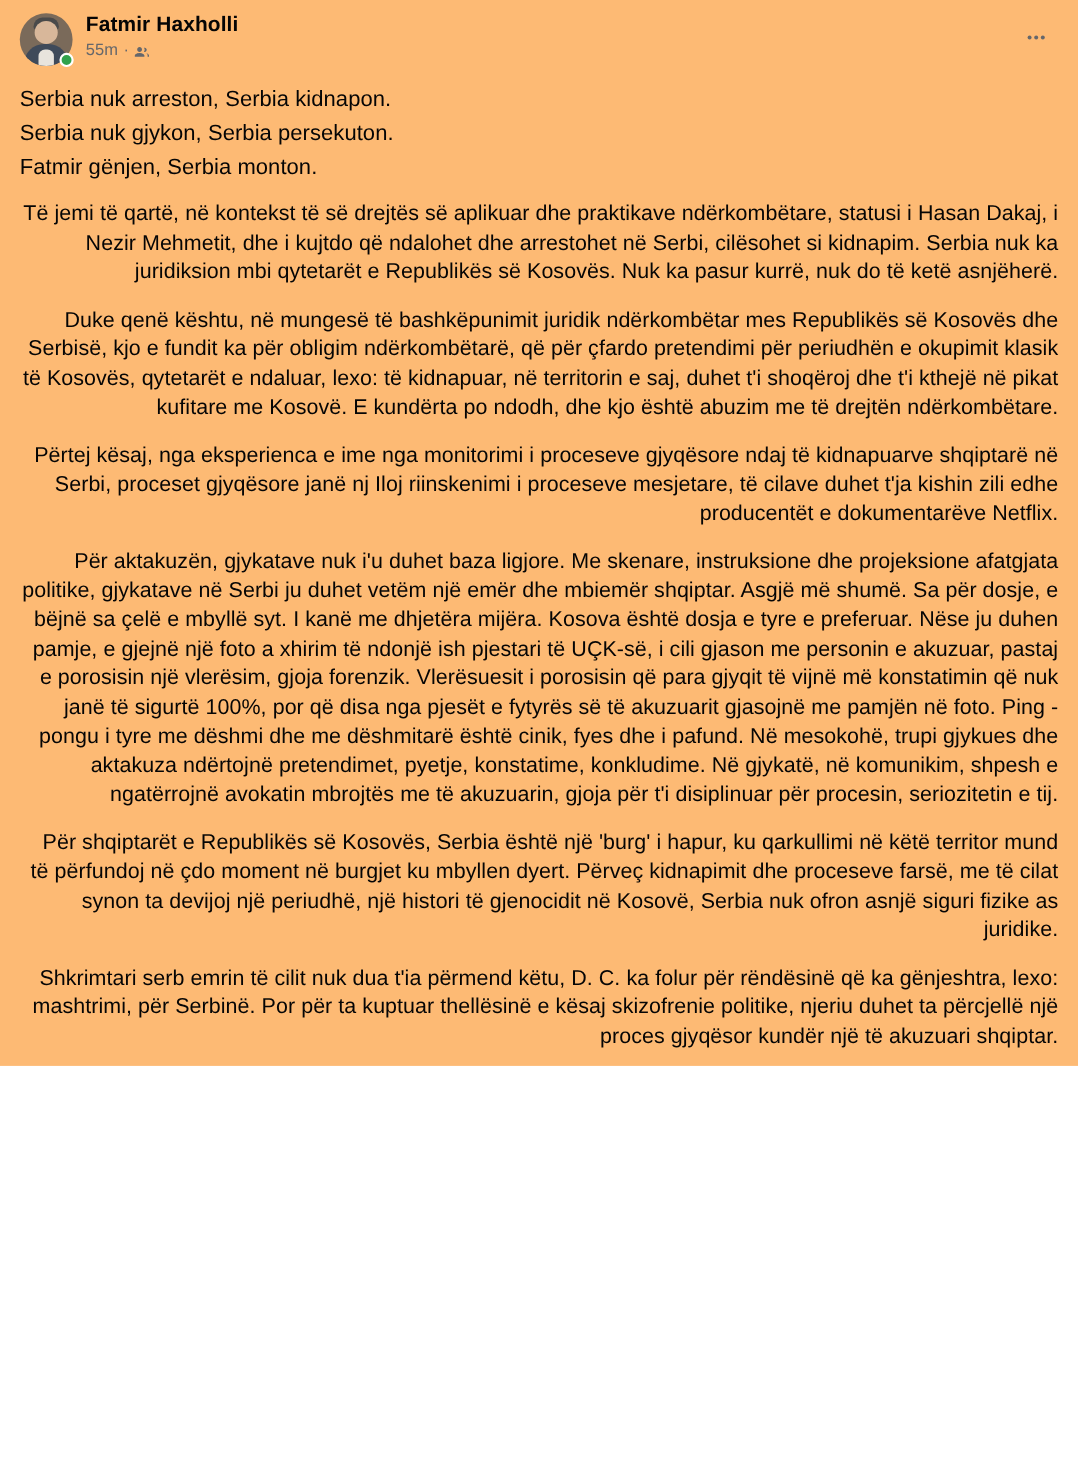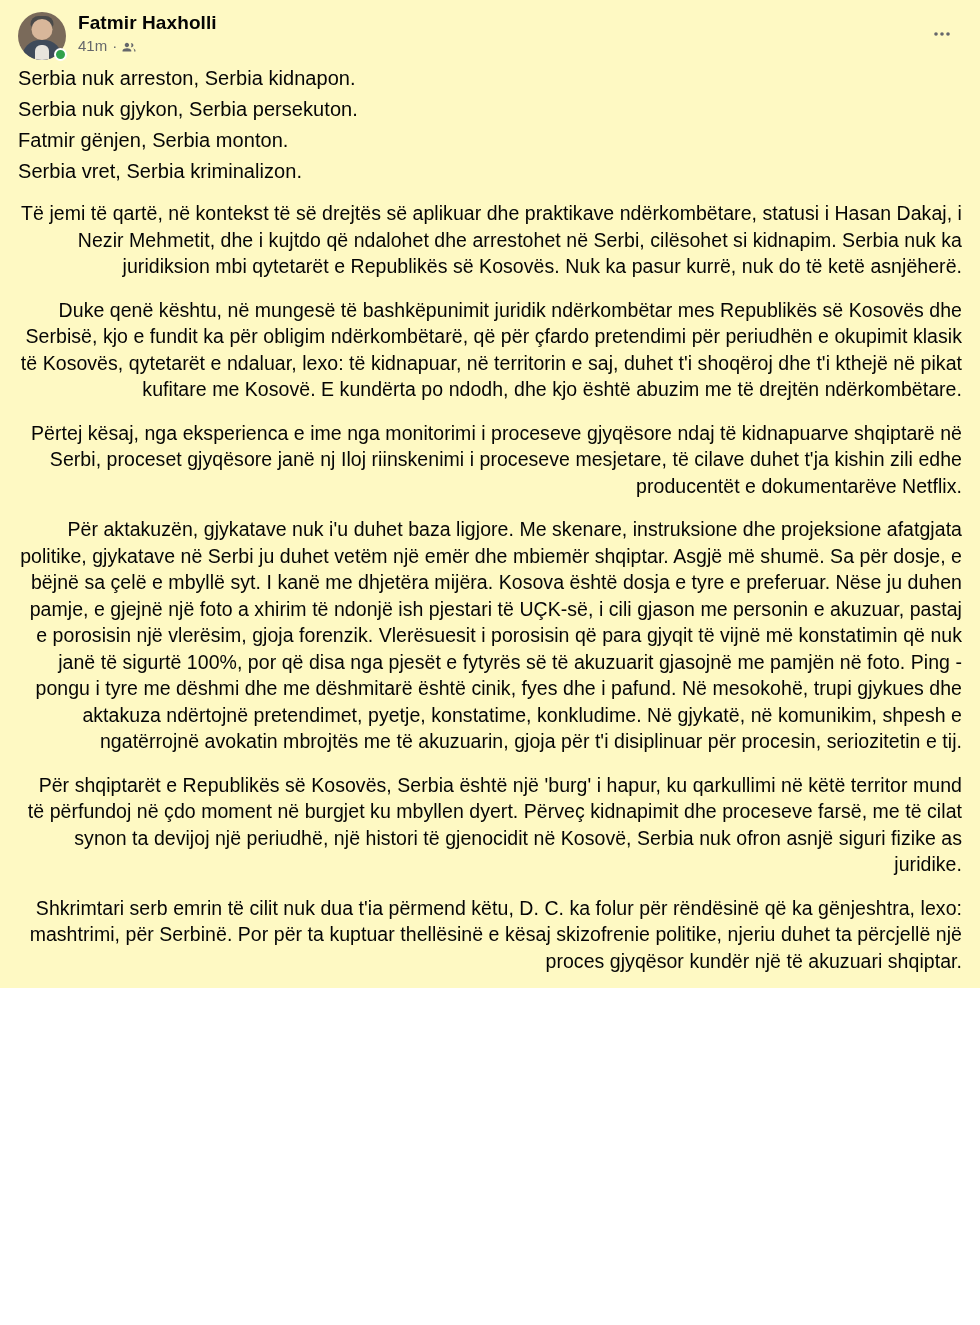--- a/index.html
+++ b/index.html
@@ -11,21 +11,21 @@
     width: 980px;
     min-height: 1325px;
     font-family: "Liberation Sans", sans-serif;
     color: #050505;
     -webkit-font-smoothing: antialiased;
   }
   .post {
     width: 980px;
     box-sizing: border-box;
     padding: 10px 18px 14px 18px;
-    background: #fef9c3;
+    background: #fdba74;
   }
   .post-header {
     display: flex;
     align-items: flex-start;
     position: relative;
     min-height: 54px;
   }
   .avatar-wrap {
     position: relative;
     width: 48px;
@@ -138,20 +138,21 @@
     justify-content: center;
     color: #65676b;
     font-size: 22px;
     line-height: 1;
     letter-spacing: 1px;
     cursor: pointer;
     user-select: none;
   }
 
   .post-body {
+    margin-top: 12px;
     font-size: 19.5px;
     line-height: 26.5px;
     color: #050505;
     letter-spacing: 0.05px;
   }
   .lead-line {
     font-size: 20px;
     line-height: 29px;
     color: #050505;
     margin: 0 0 2px 0;
@@ -176,21 +177,21 @@
         <div class="shirt"></div>
         <div class="hair"></div>
         <div class="face"></div>
       </div>
       <div class="online-dot"></div>
     </div>
 
     <div class="header-text">
       <div class="author-name">Fatmir Haxholli</div>
       <div class="meta-row">
-        <span>41m</span>
+        <span>55m</span>
         <span class="meta-sep">·</span>
         <span class="audience-icon">
           <svg width="14" height="14" viewBox="0 0 16 16" aria-hidden="true">
             <path fill="#65676b" d="M5.6 8.2c1.4 0 2.5-1.2 2.5-2.6S7 3 5.6 3 3.1 4.2 3.1 5.6 4.2 8.2 5.6 8.2zm0 1.1c-1.7 0-5 0.9-5 2.6v1.3h10v-1.3c0-1.7-3.3-2.6-5-2.6zm5.4-1.1c1.1 0 2-1 2-2.2s-0.9-2.2-2-2.2c-0.3 0-0.6 0.1-0.9 0.2 0.5 0.6 0.8 1.3 0.8 2.1s-0.3 1.5-0.8 2.1c0.3 0.1 0.6 0 0.9 0zm1.6 1.4c0.8 0.5 1.3 1.2 1.3 2.1v1.5h1.5v-1.3c0-1.2-1.6-2-2.8-2.3z"></path>
           </svg>
         </span>
       </div>
     </div>
 
     <div class="menu-button">
@@ -201,21 +202,20 @@
       </svg>
     </div>
   </div>
 
   <div class="post-body">
 
     <div class="lead-block">
       <p class="lead-line">Serbia nuk arreston, Serbia kidnapon.</p>
       <p class="lead-line">Serbia nuk gjykon, Serbia persekuton.</p>
       <p class="lead-line">Fatmir gënjen, Serbia monton.</p>
-      <p class="lead-line">Serbia vret, Serbia kriminalizon.</p>
     </div>
 
     <p class="para">Të jemi të qartë, në kontekst të së drejtës së aplikuar dhe praktikave ndërkombëtare, statusi i Hasan Dakaj, i Nezir Mehmetit, dhe i kujtdo që ndalohet dhe arrestohet në Serbi, cilësohet si kidnapim. Serbia nuk ka juridiksion mbi qytetarët e Republikës së Kosovës. Nuk ka pasur kurrë, nuk do të ketë asnjëherë.</p>
     <p class="para">Duke qenë kështu, në mungesë të bashkëpunimit juridik ndërkombëtar mes Republikës së Kosovës dhe Serbisë, kjo e fundit ka për obligim ndërkombëtarë, që për çfardo pretendimi për periudhën e okupimit klasik të Kosovës, qytetarët e ndaluar, lexo: të kidnapuar, në territorin e saj, duhet t'i shoqëroj dhe t'i kthejë në pikat kufitare me Kosovë. E kundërta po ndodh, dhe kjo është abuzim me të drejtën ndërkombëtare.</p>
     <p class="para">Përtej kësaj, nga eksperienca e ime nga monitorimi i proceseve gjyqësore ndaj të kidnapuarve shqiptarë në Serbi, proceset gjyqësore janë nj Iloj riinskenimi i proceseve mesjetare, të cilave duhet t'ja kishin zili edhe producentët e dokumentarëve Netflix.</p>
     <p class="para">Për aktakuzën, gjykatave nuk i'u duhet baza ligjore. Me skenare, instruksione dhe projeksione afatgjata politike, gjykatave në Serbi ju duhet vetëm një emër dhe mbiemër shqiptar. Asgjë më shumë. Sa për dosje, e bëjnë sa çelë e mbyllë syt. I kanë me dhjetëra mijëra. Kosova është dosja e tyre e preferuar. Nëse ju duhen pamje, e gjejnë një foto a xhirim të ndonjë ish pjestari të UÇK-së, i cili gjason me personin e akuzuar, pastaj e porosisin një vlerësim, gjoja forenzik. Vlerësuesit i porosisin që para gjyqit të vijnë më konstatimin që nuk janë të sigurtë 100%, por që disa nga pjesët e fytyrës së të akuzuarit gjasojnë me pamjën në foto. Ping - pongu i tyre me dëshmi dhe me dëshmitarë është cinik, fyes dhe i pafund. Në mesokohë, trupi gjykues dhe aktakuza ndërtojnë pretendimet, pyetje, konstatime, konkludime. Në gjykatë, në komunikim, shpesh e ngatërrojnë avokatin mbrojtës me të akuzuarin, gjoja për t'i disiplinuar për procesin, seriozitetin e tij.</p>
     <p class="para">Për shqiptarët e Republikës së Kosovës, Serbia është një 'burg' i hapur, ku qarkullimi në këtë territor mund të përfundoj në çdo moment në burgjet ku mbyllen dyert. Përveç kidnapimit dhe proceseve farsë, me të cilat synon ta devijoj një periudhë, një histori të gjenocidit në Kosovë, Serbia nuk ofron asnjë siguri fizike as juridike.</p>
     <p class="para">Shkrimtari serb emrin të cilit nuk dua t'ia përmend këtu, D. C. ka folur për rëndësinë që ka gënjeshtra, lexo: mashtrimi, për Serbinë. Por për ta kuptuar thellësinë e kësaj skizofrenie politike, njeriu duhet ta përcjellë një proces gjyqësor kundër një të akuzuari shqiptar.</p>
   </div>
 </div>

